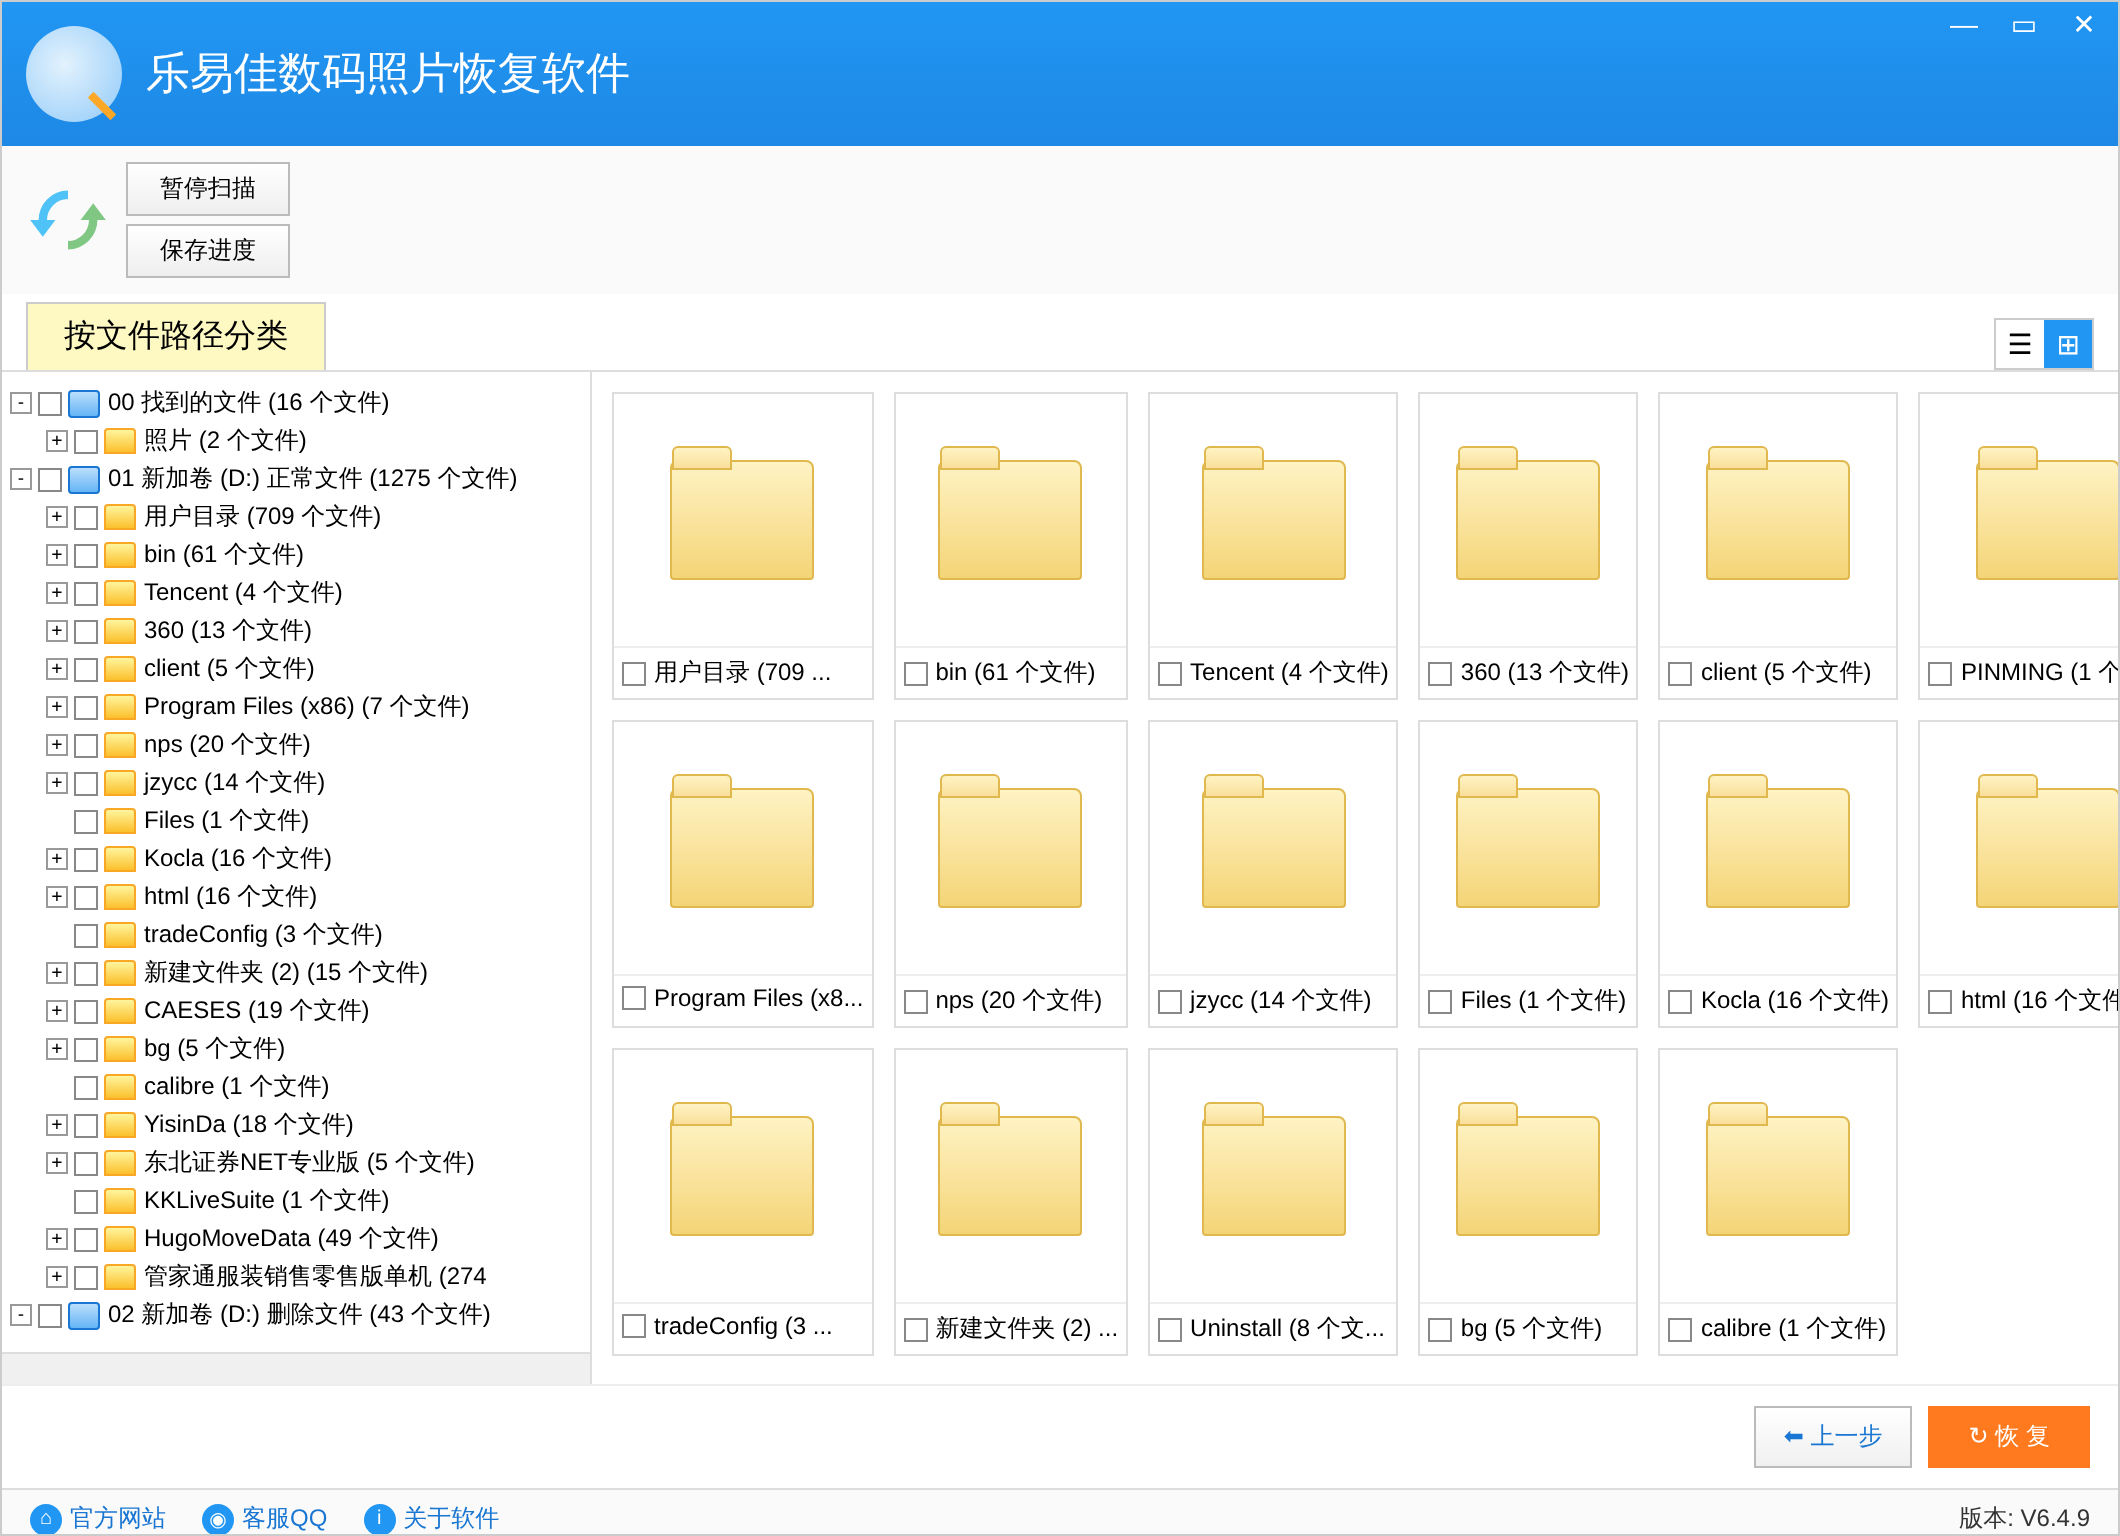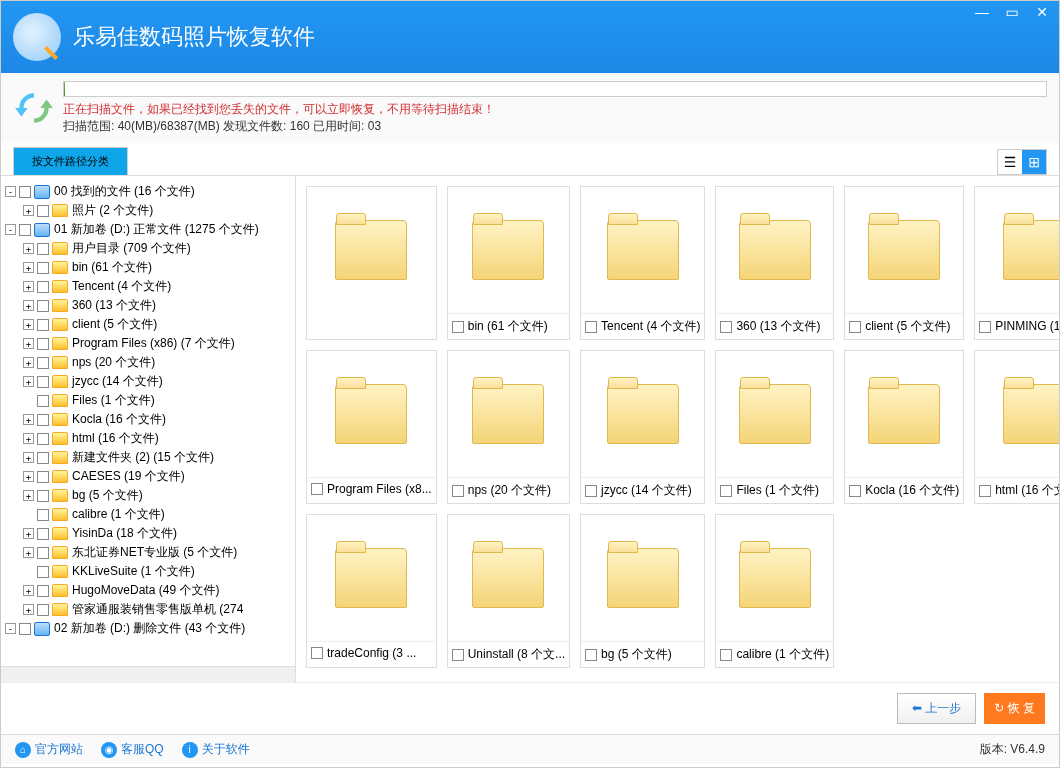--- a/index.html
+++ b/index.html
@@ -14,21 +14,21 @@
 .scan-icon{width:42px;height:42px;flex-shrink:0;position:relative}
 .scan-icon svg{width:100%;height:100%}
 .scan-info{flex:1}
 .progress{height:16px;background:#fff;border:1px solid #ccc;margin-bottom:4px;position:relative}
 .progress-fill{height:100%;background:linear-gradient(#7cb342,#558b2f);width:0.06%}
 .scan-msg{color:#d32f2f;font-size:12px}
 .scan-stats{color:#333;font-size:12px}
 .scan-btns{display:flex;flex-direction:column;gap:4px}
 .scan-btn{padding:4px 16px;background:linear-gradient(#fff,#eee);border:1px solid #bbb;cursor:pointer;font-size:12px}
 .tab-bar{display:flex;padding:4px 12px 0;border-bottom:1px solid #ddd;align-items:flex-end}
-.tab{padding:6px 18px;border:1px solid #ccc;border-bottom:none;background:#0ea5e9;cursor:pointer;font-size:11px}
+.tab{padding:6px 18px;border:1px solid #ccc;border-bottom:none;background:#fef9c3;cursor:pointer;font-size:16px}
 .view-toggles{margin-left:auto;display:flex;border:1px solid #ccc}
 .view-btn{padding:4px 6px;cursor:pointer;font-size:14px}
 .view-btn.active{background:#2196f3;color:#fff}
 .main{display:flex;height:506px}
 .tree{width:295px;border-right:1px solid #ddd;overflow:auto;padding:6px 4px;position:relative}
 .tree-item{display:flex;align-items:center;padding:1px 0;white-space:nowrap;cursor:pointer;font-size:12px}
 .exp{width:11px;height:11px;border:1px solid #999;display:inline-flex;align-items:center;justify-content:center;font-size:9px;margin-right:3px;flex-shrink:0;font-family:monospace}
 .exp-blank{width:11px;margin-right:3px;flex-shrink:0}
 .cb{width:12px;height:12px;border:1px solid #888;margin-right:3px;flex-shrink:0}
 .drive-icon{width:16px;height:14px;background:linear-gradient(#bbdefb,#64b5f6);border:1px solid #1976d2;margin-right:4px;flex-shrink:0;border-radius:2px}
@@ -38,21 +38,21 @@
 .grid{display:grid;grid-template-columns:repeat(6,1fr);gap:10px}
 .folder-card{border:1px solid #ddd;background:#fff;display:flex;flex-direction:column;cursor:pointer}
 .folder-img{height:126px;display:flex;align-items:center;justify-content:center}
 .big-folder{width:72px;height:60px;background:linear-gradient(#fff3c4,#f4d477);border-radius:4px 4px 2px 2px;border:1px solid #e0b84e;position:relative}
 .big-folder::before{content:"";position:absolute;top:-8px;left:0;width:28px;height:10px;background:linear-gradient(#fff3c4,#f9df9a);border:1px solid #e0b84e;border-radius:3px 3px 0 0}
 .folder-label{display:flex;align-items:center;padding:4px;border-top:1px solid #eee;font-size:11px;white-space:nowrap;overflow:hidden}
 .folder-label .cb{margin-right:4px}
 .footer-hint{padding:10px 14px;color:#d32f2f;font-size:12px;display:flex;align-items:center;border-top:1px solid #eee}
 .footer-btns{margin-left:auto;display:flex;gap:8px}
 .btn-prev{padding:6px 14px;border:1px solid #bbb;background:linear-gradient(#fff,#f0f0f0);cursor:pointer;color:#1976d2}
-.btn-recover{padding:6px 10px;border:none;background:#ff7a1f;color:#fff;cursor:pointer}
+.btn-recover{padding:6px 20px;border:none;background:#ff7a1f;color:#fff;cursor:pointer}
 .bottom-bar{display:flex;align-items:center;padding:6px 14px;border-top:1px solid #ddd;background:#fafafa}
 .link{display:flex;align-items:center;margin-right:18px;color:#1976d2;cursor:pointer}
 .link-icon{width:16px;height:16px;border-radius:50%;background:#2196f3;color:#fff;display:flex;align-items:center;justify-content:center;margin-right:4px;font-size:10px}
 .version{margin-left:auto;color:#333}
 .ind{display:inline-block;flex-shrink:0}
 </style>
 </head>
 <body>
 
 <div class="header">
@@ -65,26 +65,23 @@
   </div>
 </div>
 
 <div class="scan-bar">
   <div class="scan-icon">
     <svg viewBox="0 0 40 40">
         <path d="M20 6 A14 14 0 0 0 6 20 L2 20 L8 28 L14 20 L10 20 A10 10 0 0 1 20 10 Z" fill="#4fc3f7"></path>
         <path d="M20 34 A14 14 0 0 0 34 20 L38 20 L32 12 L26 20 L30 20 A10 10 0 0 1 20 30 Z" fill="#81c784"></path>
       </svg>
   </div>
-  <div class="scan-info">
-    <div class="progress">
-        <div class="progress-fill"></div>
-      </div>
-    <div class="scan-msg">正在扫描文件，如果已经找到您丢失的文件，可以立即恢复，不用等待扫描结束！</div>
-    <div class="scan-stats">扫描范围: 40(MB)/68387(MB)    发现文件数: 160    已用时间: 03</div>
+  <div class="scan-btns">
+    <button class="scan-btn">暂停扫描</button>
+    <button class="scan-btn">保存进度</button>
   </div>
 </div>
 
 <div class="tab-bar">
   <div class="tab">按文件路径分类</div>
   <div class="view-toggles">
     <div class="view-btn">☰</div>
     <div class="view-btn active">⊞</div>
   </div>
 </div>
@@ -184,20 +181,27 @@
       </div>
       <div class="tree-item">
         <span class="ind" style="width:18px"></span>
         <span class="exp">+</span>
         <span class="cb"></span>
         <span class="folder-icon-sm"></span>
         <span>html    (16 个文件)</span>
       </div>
       <div class="tree-item">
         <span class="ind" style="width:18px"></span>
+        <span class="exp-blank"></span>
+        <span class="cb"></span>
+        <span class="folder-icon-sm"></span>
+        <span>tradeConfig    (3 个文件)</span>
+      </div>
+      <div class="tree-item">
+        <span class="ind" style="width:18px"></span>
         <span class="exp">+</span>
         <span class="cb"></span>
         <span class="folder-icon-sm"></span>
         <span>新建文件夹 (2)    (15 个文件)</span>
       </div>
       <div class="tree-item">
         <span class="ind" style="width:18px"></span>
         <span class="exp">+</span>
         <span class="cb"></span>
         <span class="folder-icon-sm"></span>
@@ -260,20 +264,24 @@
         <span>02 新加卷 (D:) 删除文件 (43 个文件)</span>
       </div>
       <div class="tree-scroll-h"></div>
   </div>
   <div class="grid-area">
     <div class="grid" id="grid">
         <div class="folder-card">
           <div class="folder-img">
             <div class="big-folder"></div>
           </div>
+          <div class="folder-label">
+            <span class="cb"></span>
+            <span>用户目录  (709 ...</span>
+          </div>
         </div>
         <div class="folder-card">
           <div class="folder-img">
             <div class="big-folder"></div>
           </div>
           <div class="folder-label">
             <span class="cb"></span>
             <span>bin  (61 个文件)</span>
           </div>
         </div>
@@ -367,20 +375,29 @@
             <span>html  (16 个文件)</span>
           </div>
         </div>
         <div class="folder-card">
           <div class="folder-img">
             <div class="big-folder"></div>
           </div>
           <div class="folder-label">
             <span class="cb"></span>
             <span>tradeConfig  (3 ...</span>
+          </div>
+        </div>
+        <div class="folder-card">
+          <div class="folder-img">
+            <div class="big-folder"></div>
+          </div>
+          <div class="folder-label">
+            <span class="cb"></span>
+            <span>新建文件夹 (2)  ...</span>
           </div>
         </div>
         <div class="folder-card">
           <div class="folder-img">
             <div class="big-folder"></div>
           </div>
           <div class="folder-label">
             <span class="cb"></span>
             <span>Uninstall  (8 个文...</span>
           </div>

